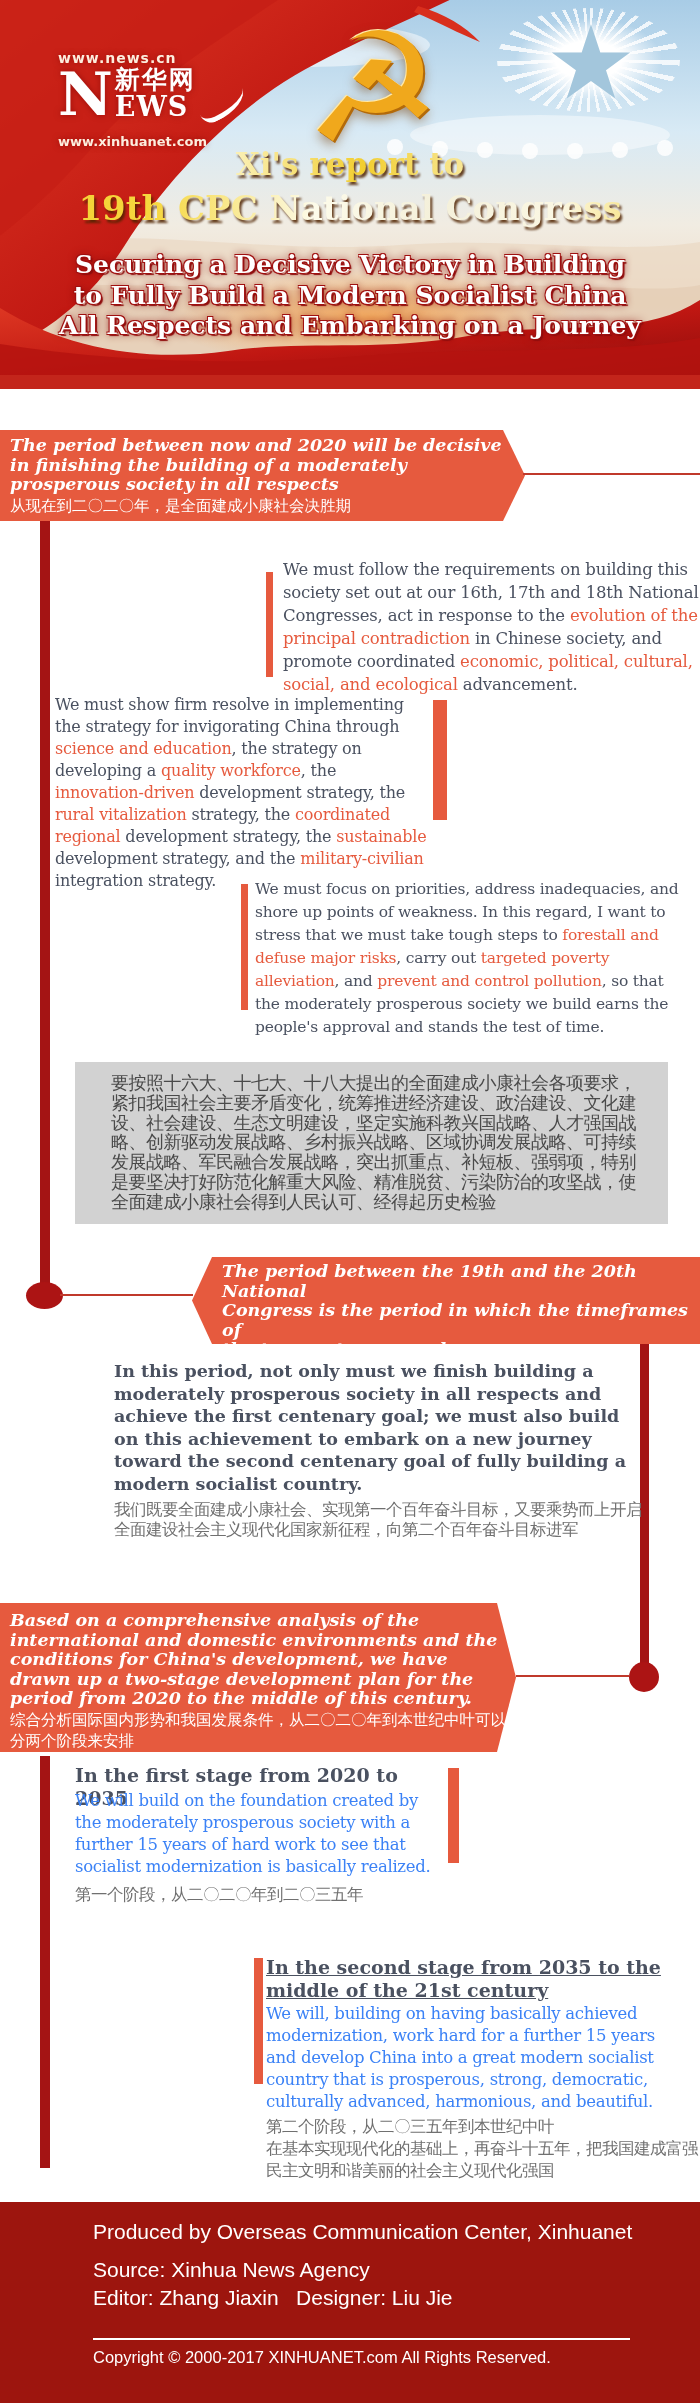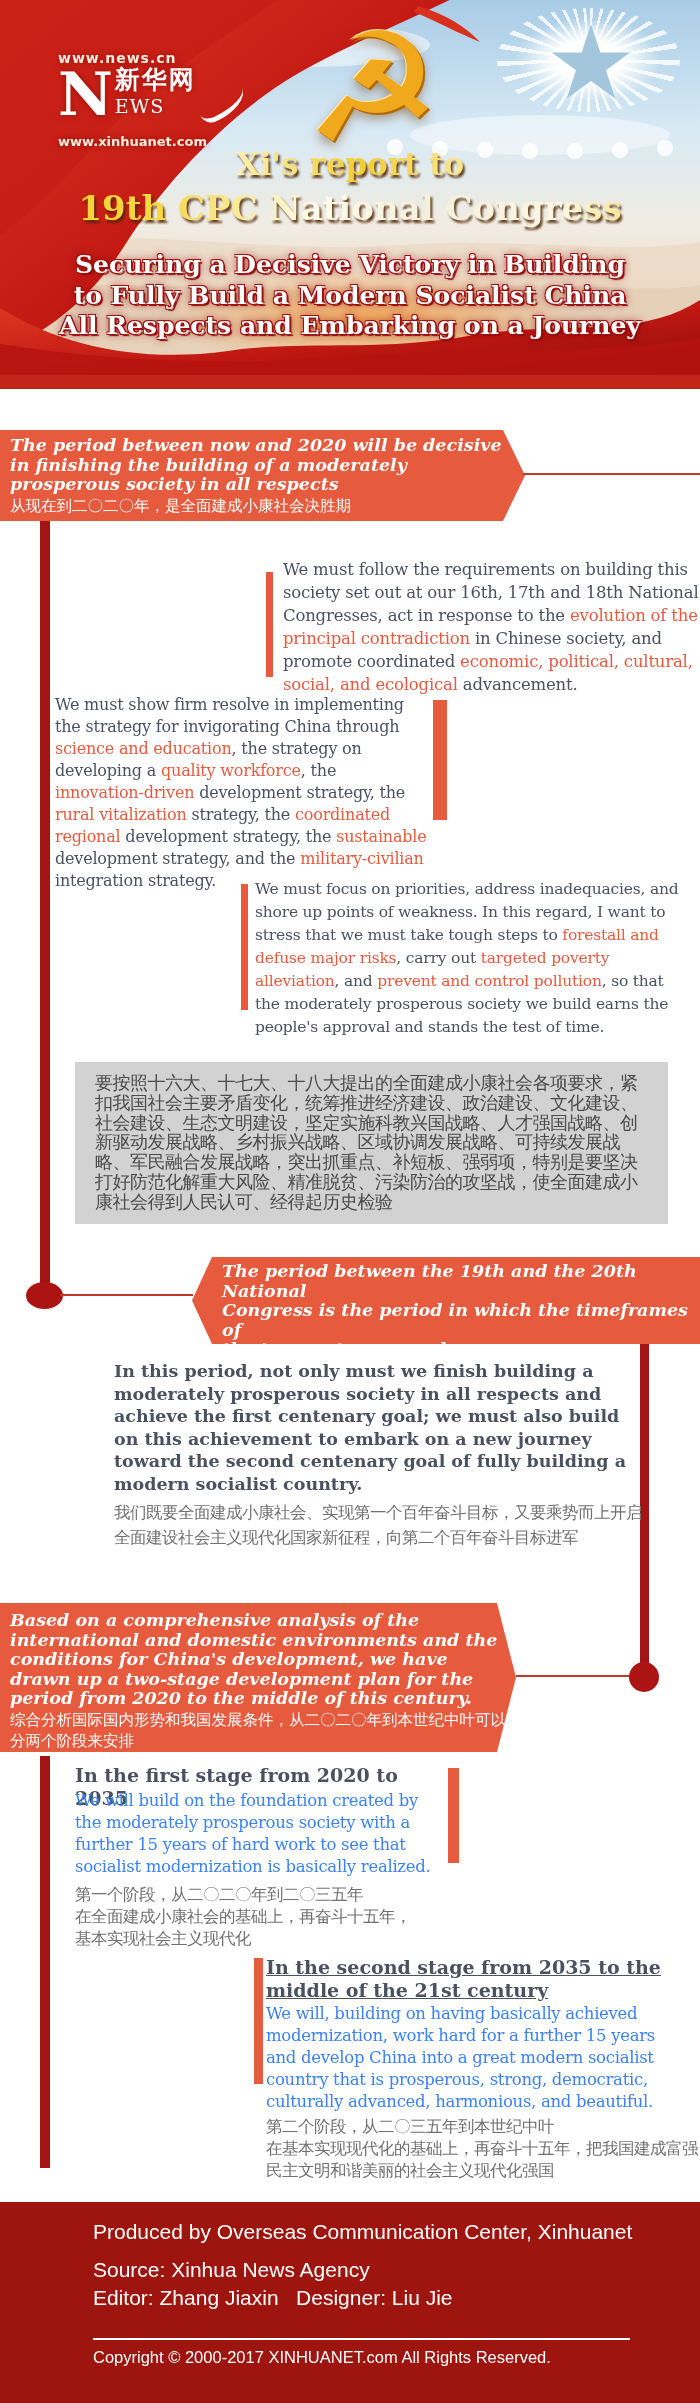--- a/index.html
+++ b/index.html
@@ -23,21 +23,21 @@
           font-size:102px;line-height:150px;color:#A3C6DC;
           font-family:"DejaVu Sans",sans-serif;text-shadow:0 0 10px #ffffff;}
   
   .logo{position:absolute;left:58px;top:50px;color:#fff;font-family:"DejaVu Sans","Liberation Sans",sans-serif;
         text-shadow:0 0 6px rgba(120,0,0,.6);}
   .logo-top{font-size:14px;font-weight:bold;letter-spacing:1px;color:#fdeede;}
   .logo-row{display:flex;align-items:flex-start;height:64px;}
   .logo-n{font-size:60px;line-height:56px;font-weight:bold;font-family:"DejaVu Serif",serif;}
   .logo-col{margin-left:2px;}
   .logo-cn{display:block;font-size:25px;line-height:27px;font-weight:bold;letter-spacing:2px;}
-  .logo-ews{display:block;font-size:19px;line-height:27px;font-weight:normal;font-family:"DejaVu Serif",serif;letter-spacing:1px;}
+  .logo-ews{display:block;font-size:27px;line-height:27px;font-weight:bold;font-family:"DejaVu Serif",serif;letter-spacing:1px;}
   .swoosh{width:50px;height:18px;margin:28px 0 0 2px;border-bottom:5px solid #fff;
           border-radius:0 0 90% 30%/0 0 100% 70%;transform:rotate(-26deg);}
   .logo-bottom{font-size:13px;font-weight:bold;margin-top:4px;color:#fdeede;}
   
   .title1{position:absolute;left:0;top:146px;width:700px;text-align:center;font-weight:bold;font-size:31px;
           background:linear-gradient(90deg,#f6d73e,#fcf6cf 30%,#f2ce2f 52%,#fdfbea 78%,#f5d43a);
           -webkit-background-clip:text;background-clip:text;color:transparent;-webkit-text-fill-color:transparent;
           filter:drop-shadow(2px 3px 1px rgba(80,35,0,.85));}
   .title2{position:absolute;left:0;top:188px;width:700px;text-align:center;font-weight:bold;font-size:34px;
           background:linear-gradient(90deg,#f2ce2f,#f6d73e 22%,#fdfbea 45%,#f4f0da 62%,#fbf7e3 80%,#f5d43a);
@@ -62,21 +62,21 @@
   
   .vline{background:#A41414;}
   .thin{background:#C0392B;height:2px;}
   .node{background:#AC1414;border-radius:50%;}
 
   
   .para{color:#4A5160;letter-spacing:-0.2px;}
   .para .hl{color:#E65A3E;}
   .sidebar{background:#E65A3E;}
   .graybox{position:absolute;left:75px;top:1062px;width:593px;box-sizing:border-box;
-           background:#D2D2D2;color:#4A4A4A;padding:11px 20px 12px 20px;
+           background:#D2D2D2;color:#4A4A4A;padding:11px 20px 12px 36px;
            font-size:18px;line-height:19.8px;font-family:"DejaVu Sans",sans-serif;letter-spacing:-0.5px;}
   .bold-en{font-weight:bold;color:#4A5160;}
   .zh-gray{color:#707070;font-family:"DejaVu Sans",sans-serif;letter-spacing:-0.5px;}
   .stage-head{font-weight:bold;font-size:19px;line-height:23px;color:#4A5160;}
   .stage-body{font-size:16.5px;line-height:22px;color:#3b82f6;letter-spacing:-0.3px;}
 
   
   .footer{position:absolute;left:0;top:2202px;width:700px;height:201px;background:#9D150E;
           color:#ffffff;font-family:"Liberation Sans","DejaVu Sans",sans-serif;}
   .f-line{position:absolute;left:93px;font-size:21px;white-space:pre-wrap;}
@@ -190,41 +190,40 @@
         <div>the two centenary goals converge</div>
       </div>
     <div class="zh">从十九大到二十大，是“两个一百年”奋斗目标的历史交汇期</div>
   </div>
 
   <div class="abs vline" style="left:640px;top:1344px;width:9px;height:320px;"></div>
   <div class="abs node" style="left:629px;top:1662px;width:30px;height:30px;"></div>
   <div class="abs thin" style="left:516px;top:1675px;width:113px;"></div>
 
   <div class="abs bold-en" style="left:114px;top:1360px;width:535px;font-size:17.5px;line-height:22.5px;">In this period, not only must we finish building a moderately prosperous society in all respects and achieve the first centenary goal; we must also build on this achievement to embark on a new journey toward the second centenary goal of fully building a modern socialist country.</div>
-  <div class="abs zh-gray" style="left:114px;top:1500px;width:535px;font-size:16.5px;line-height:25px;">我们既要全面建成小康社会、实现第一个百年奋斗目标，又要乘势而上开启全面建设社会主义现代化国家新征程，向第二个百年奋斗目标进军</div>
+  <div class="abs zh-gray" style="left:114px;top:1500px;width:535px;font-size:16.5px;line-height:20px;">我们既要全面建成小康社会、实现第一个百年奋斗目标，又要乘势而上开启全面建设社会主义现代化国家新征程，向第二个百年奋斗目标进军</div>
 
   <div class="banner banner3">
     <div class="en">
         <div>Based on a comprehensive analysis of the</div>
         <div>international and domestic environments and the</div>
         <div>conditions for China's development, we have</div>
         <div>drawn up a two-stage development plan for the</div>
         <div>period from 2020 to the middle of this century.</div>
       </div>
     <div class="zh">综合分析国际国内形势和我国发展条件，从二〇二〇年到本世纪中叶可以分两个阶段来安排</div>
   </div>
 
   <div class="abs vline" style="left:40px;top:1756px;width:10px;height:412px;"></div>
 
   <div class="abs stage-head" style="left:75px;top:1764px;width:380px;">In the first stage from 2020 to 2035</div>
   <div class="abs stage-body" style="left:75px;top:1790px;width:366px;">We will build on the foundation created by the moderately prosperous society with a further 15 years of hard work to see that socialist modernization is basically realized.</div>
   <div class="abs sidebar" style="left:448px;top:1768px;width:11px;height:95px;"></div>
   <div class="abs zh-gray" style="left:75px;top:1884px;width:345px;font-size:16.5px;line-height:22px;">
     <div>第一个阶段，从二〇二〇年到二〇三五年</div>
-    <div>在全面建成小康社会的基础上，再奋斗十五年，基本实现社会主义现代化</div>
   </div>
 
   <div class="abs sidebar" style="left:254px;top:1958px;width:9px;height:126px;"></div>
   <div class="abs stage-head" style="left:266px;top:1956px;width:420px;text-decoration:underline;">In the second stage from 2035 to the middle of the 21st century</div>
   <div class="abs stage-body" style="left:266px;top:2003px;width:420px;">We will, building on having basically achieved modernization, work hard for a further 15 years and develop China into a great modern socialist country that is prosperous, strong, democratic, culturally advanced, harmonious, and beautiful.</div>
   <div class="abs zh-gray" style="left:266px;top:2116px;width:432px;font-size:16.5px;line-height:22px;">
     <div>第二个阶段，从二〇三五年到本世纪中叶</div>
     <div>在基本实现现代化的基础上，再奋斗十五年，把我国建成富强民主文明和谐美丽的社会主义现代化强国</div>
   </div>
 

